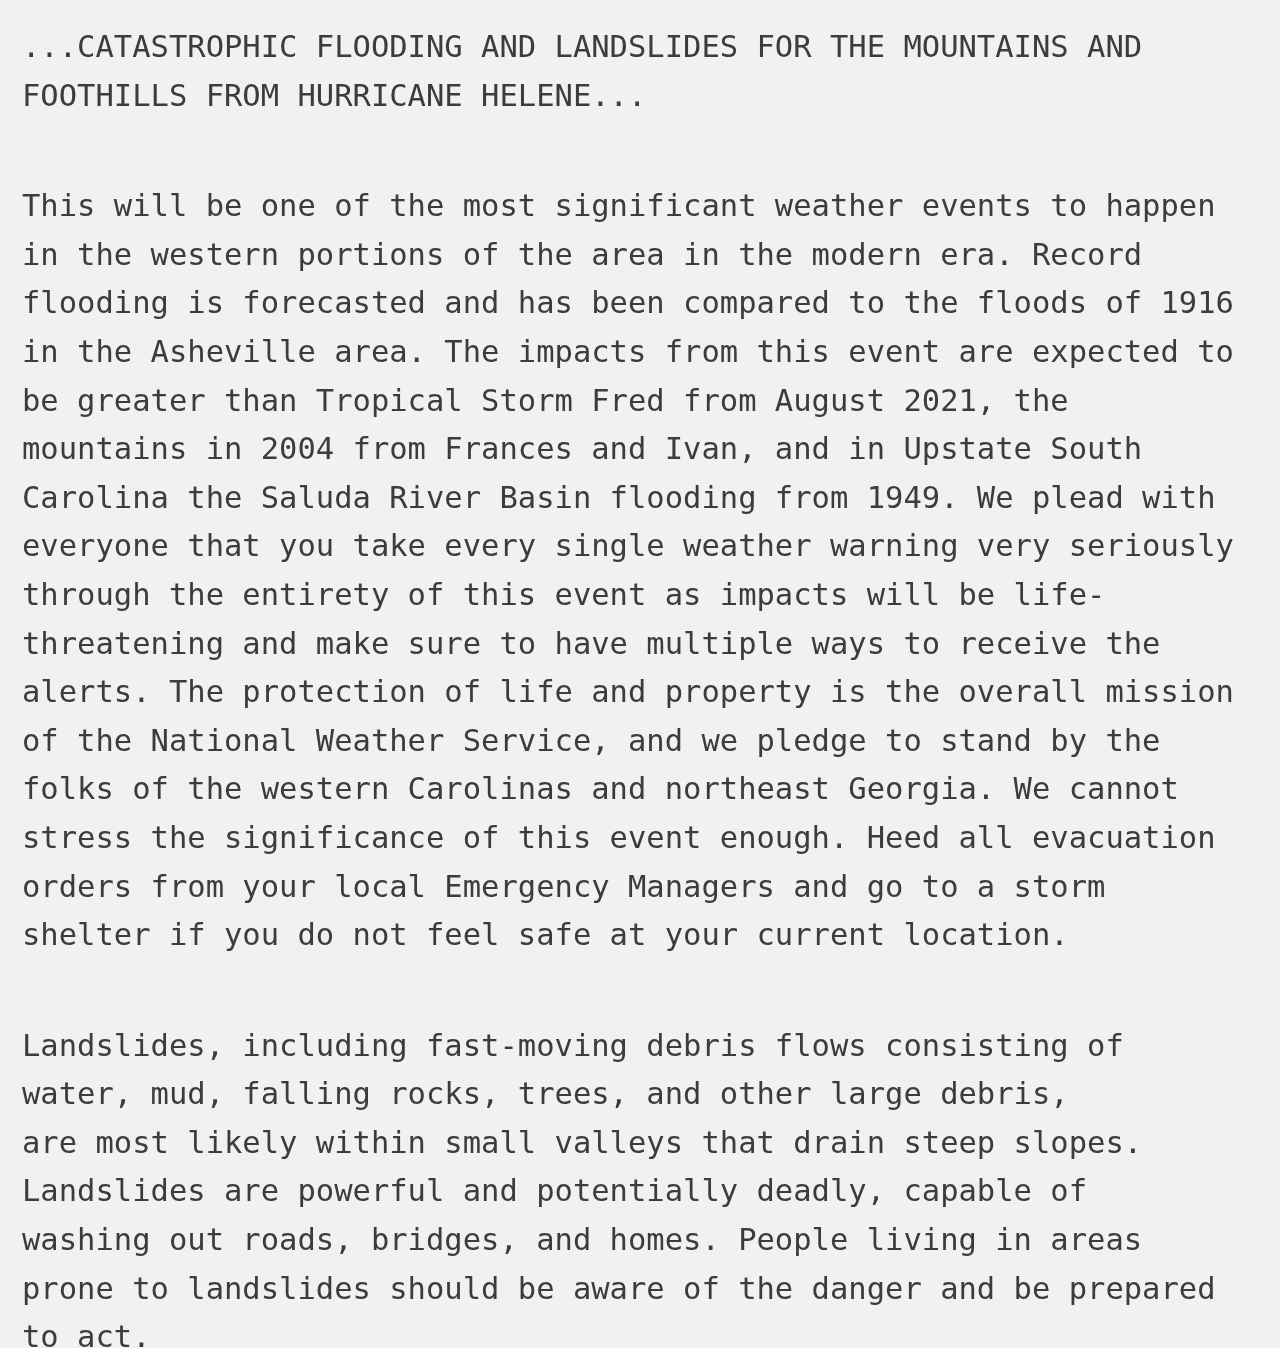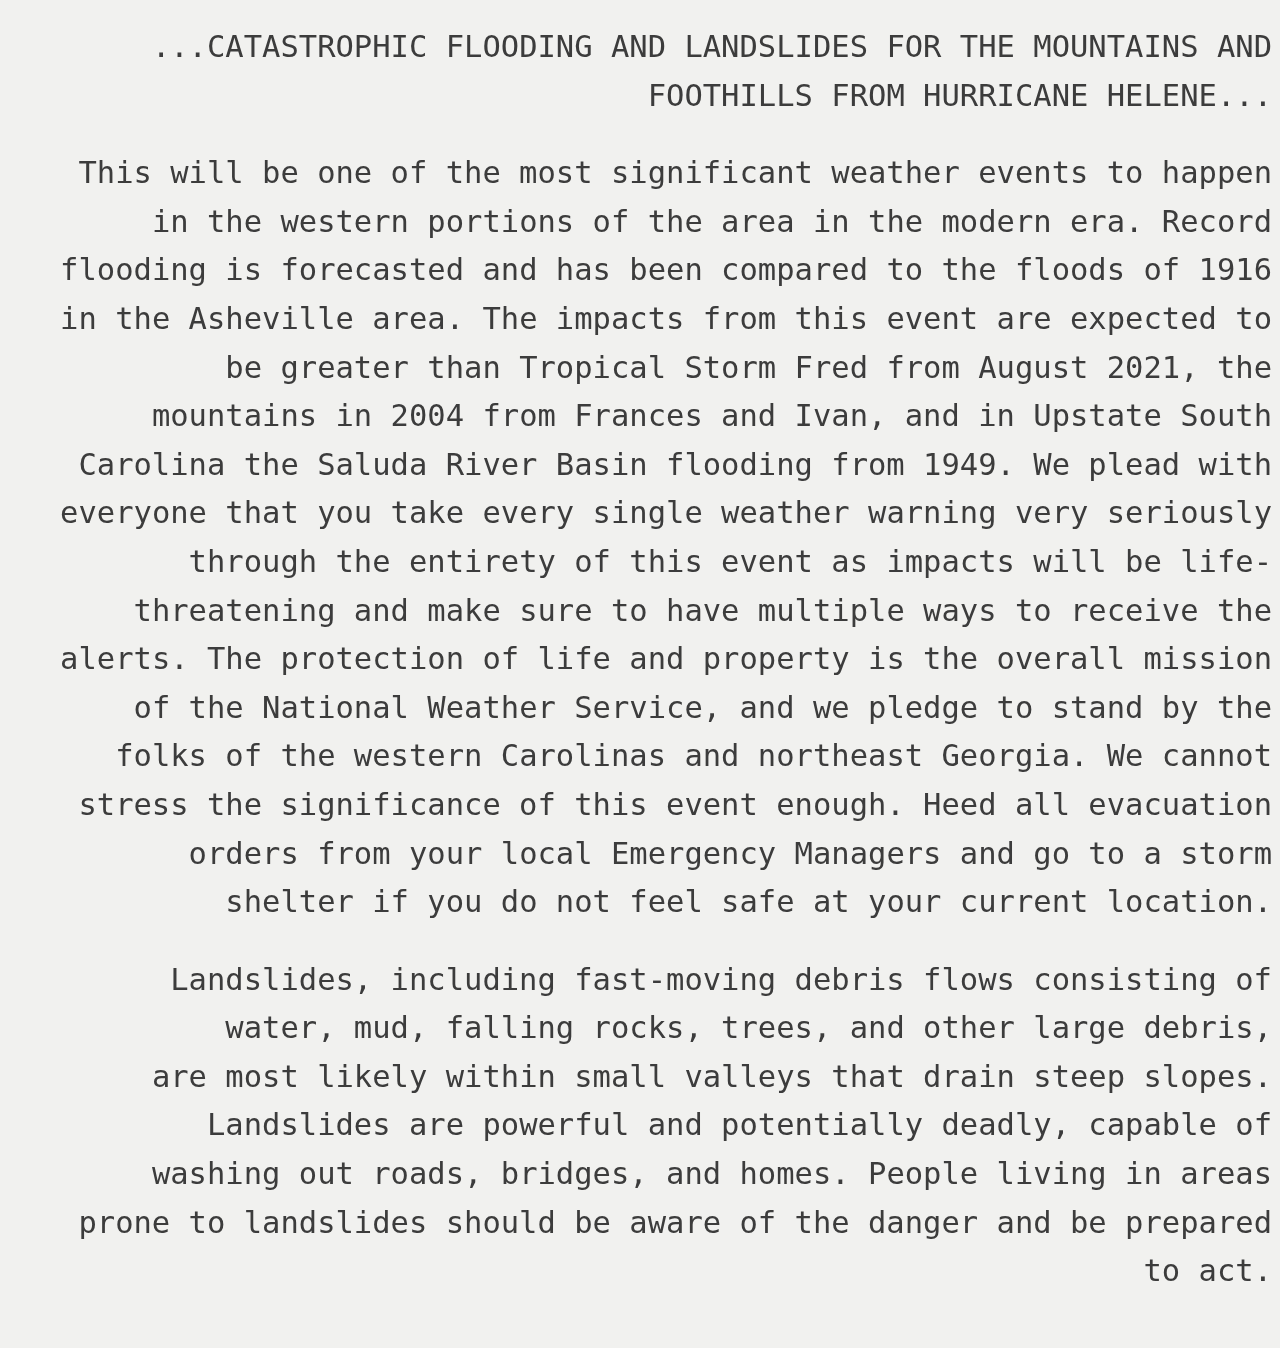--- a/index.html
+++ b/index.html
@@ -10,32 +10,31 @@
     width: 1280px;
     height: 1348px;
     overflow: hidden;
     font-family: "DejaVu Sans Mono", monospace;
   }
   .statement-wrap {
     box-sizing: border-box;
     width: 1280px;
     height: 1348px;
     padding: 23px 8px 12px 22px;
-    text-align: right;
   }
   pre.statement-block {
     margin: 0;
     font-family: "DejaVu Sans Mono", monospace;
     font-size: 30.5px;
     line-height: 48.6px;
     letter-spacing: 0;
     white-space: pre;
   }
   pre.statement-block + pre.statement-block {
-    margin-top: 29px; 
+    margin-top: 62px; 
   }
 </style>
 </head>
 <body style="background: rgb(241, 241, 239); color: rgb(60, 60, 60);">
 
 <main class="statement-wrap">
   <pre class="statement-block">...CATASTROPHIC FLOODING AND LANDSLIDES FOR THE MOUNTAINS AND
 FOOTHILLS FROM HURRICANE HELENE...</pre>
 
   <pre class="statement-block">This will be one of the most significant weather events to happen

